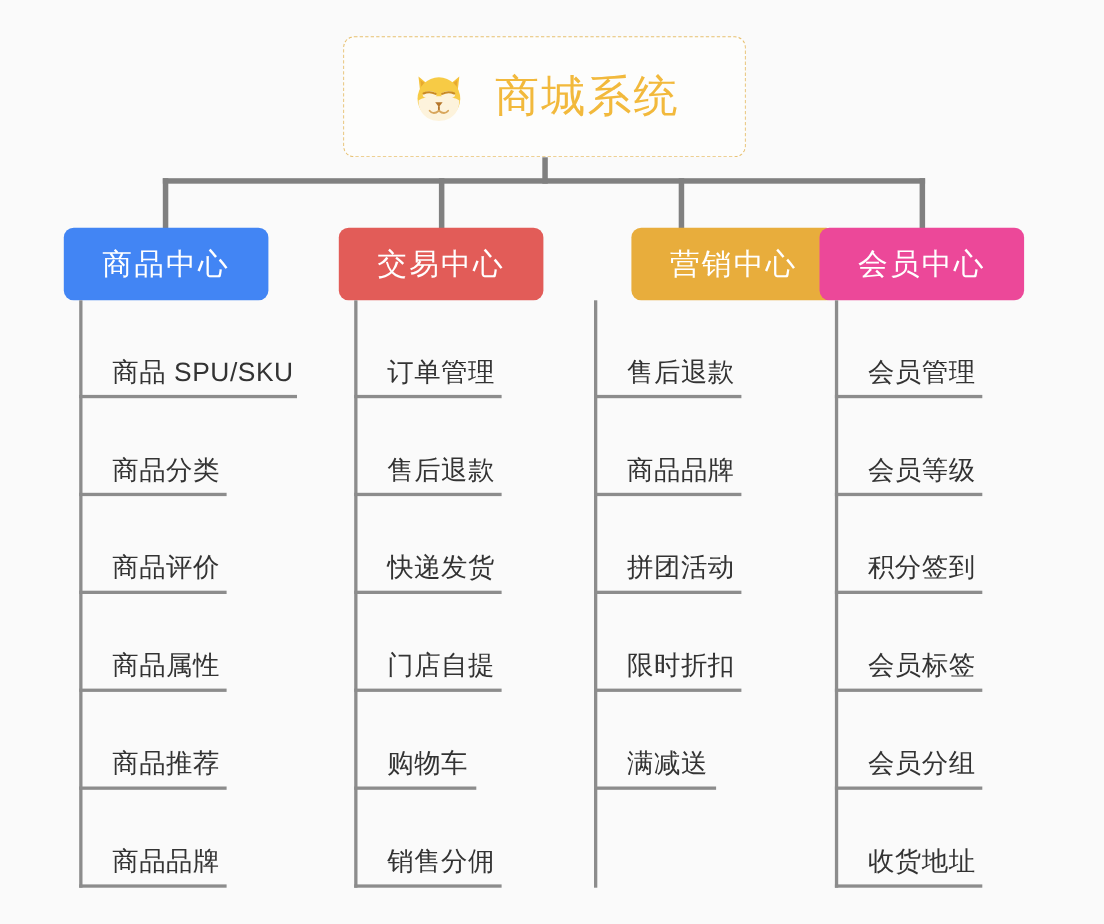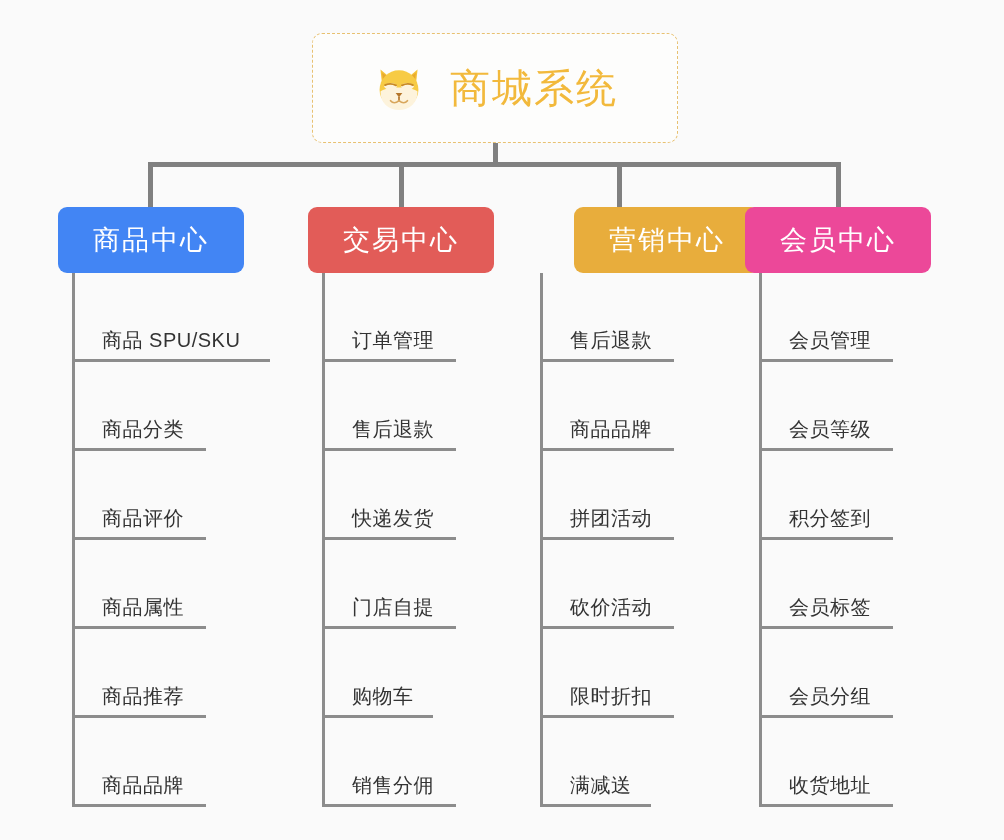--- a/index.html
+++ b/index.html
@@ -123,21 +123,21 @@
   }
   .leaf-item {
     position: relative;
     height: 89px;
     box-sizing: border-box;
   }
   .leaf-label {
     position: absolute;
     left: 30px;
     bottom: 8px;
-    font-size: 20px;
+    font-size: 24px;
     color: #333333;
     white-space: nowrap;
     letter-spacing: 0.5px;
   }
   .leaf-rule {
     position: absolute;
     left: 0;
     bottom: 0;
     height: 3px;
     background: #8c8c8c;
@@ -254,24 +254,20 @@
       </div>
       <div class="leaf-item">
         <span class="leaf-label">商品品牌</span>
         <span class="leaf-rule" style="width: 134px;"></span>
       </div>
       <div class="leaf-item">
         <span class="leaf-label">拼团活动</span>
         <span class="leaf-rule" style="width: 134px;"></span>
       </div>
       <div class="leaf-item">
-        <span class="leaf-label">砍价活动</span>
-        <span class="leaf-rule" style="width: 134px;"></span>
-      </div>
-      <div class="leaf-item">
         <span class="leaf-label">限时折扣</span>
         <span class="leaf-rule" style="width: 134px;"></span>
       </div>
       <div class="leaf-item">
         <span class="leaf-label">满减送</span>
         <span class="leaf-rule" style="width: 111px;"></span>
       </div>
     </div>
   </div>
 

